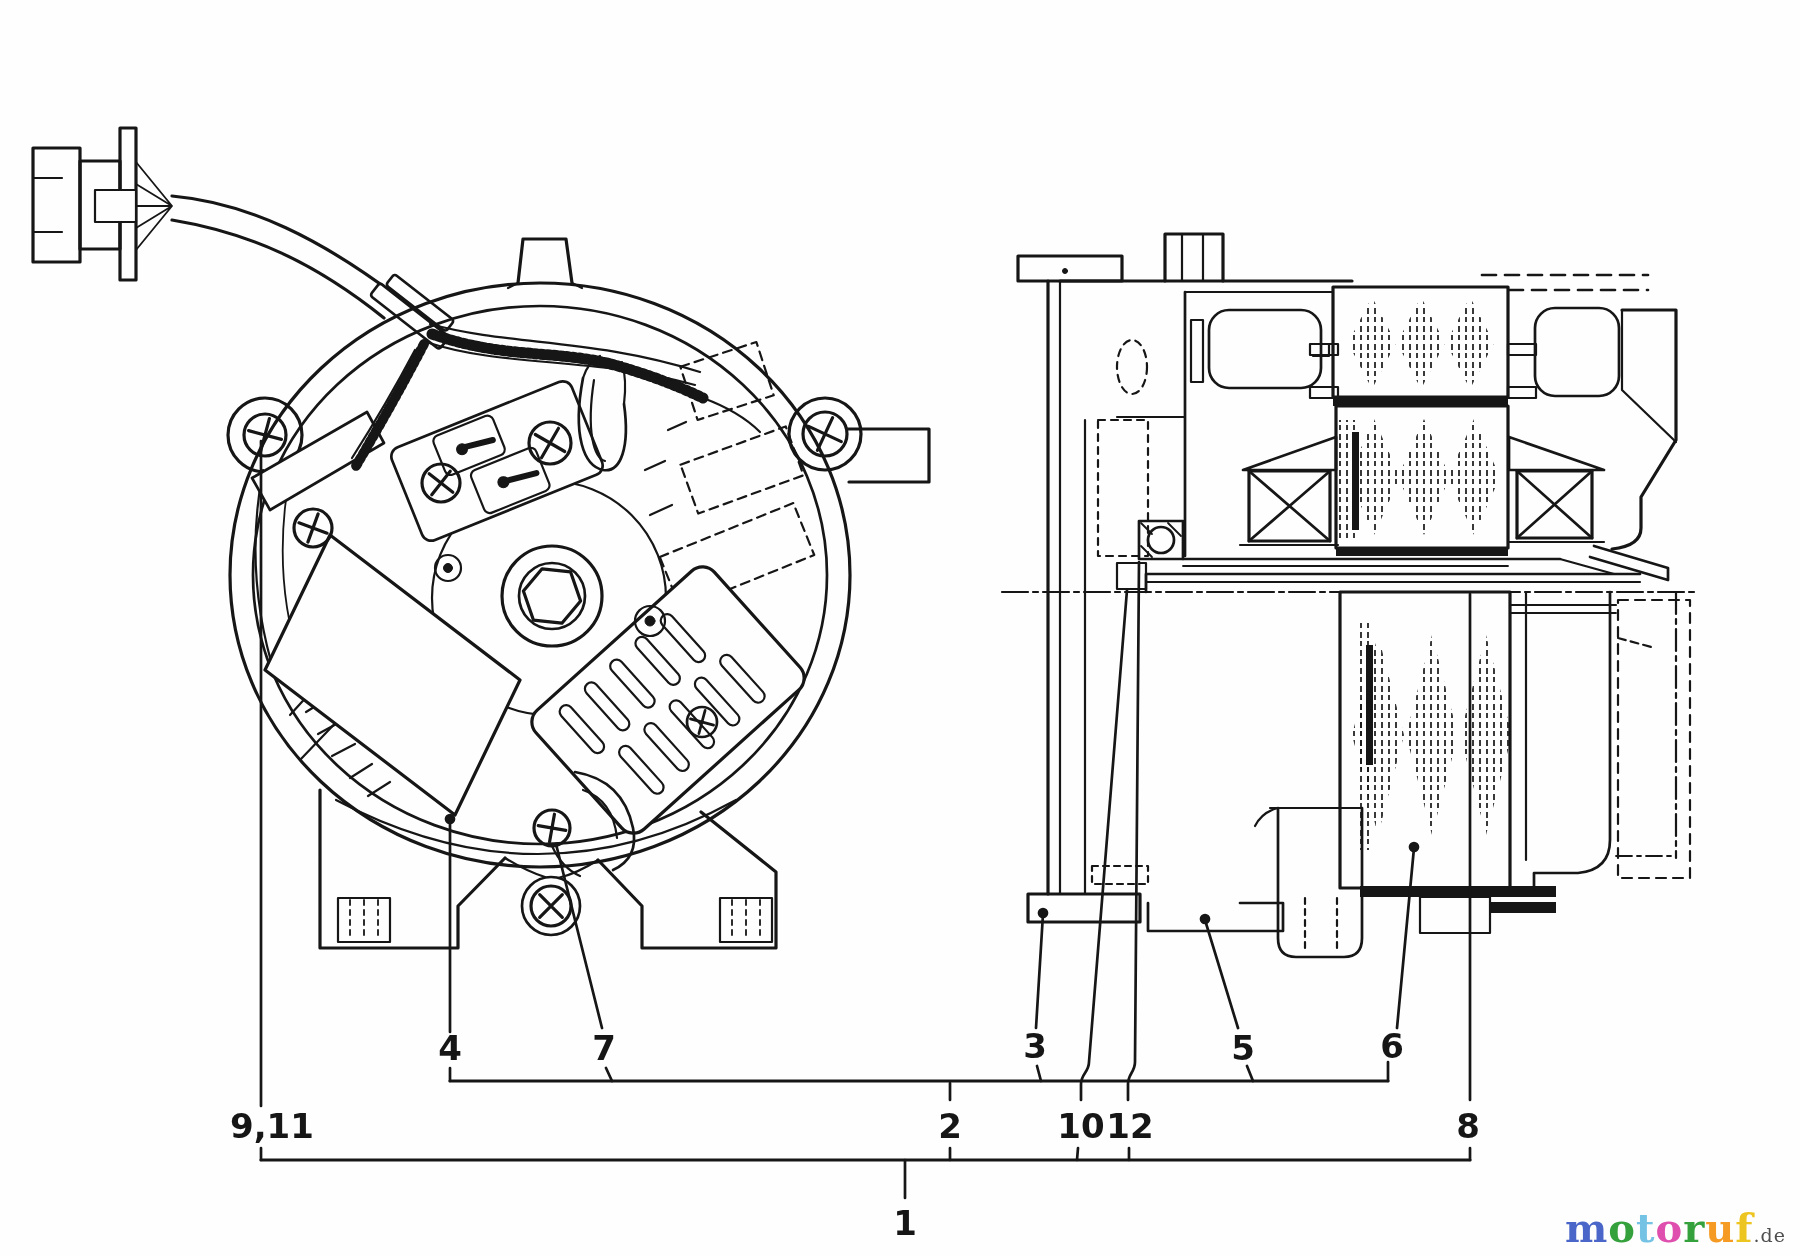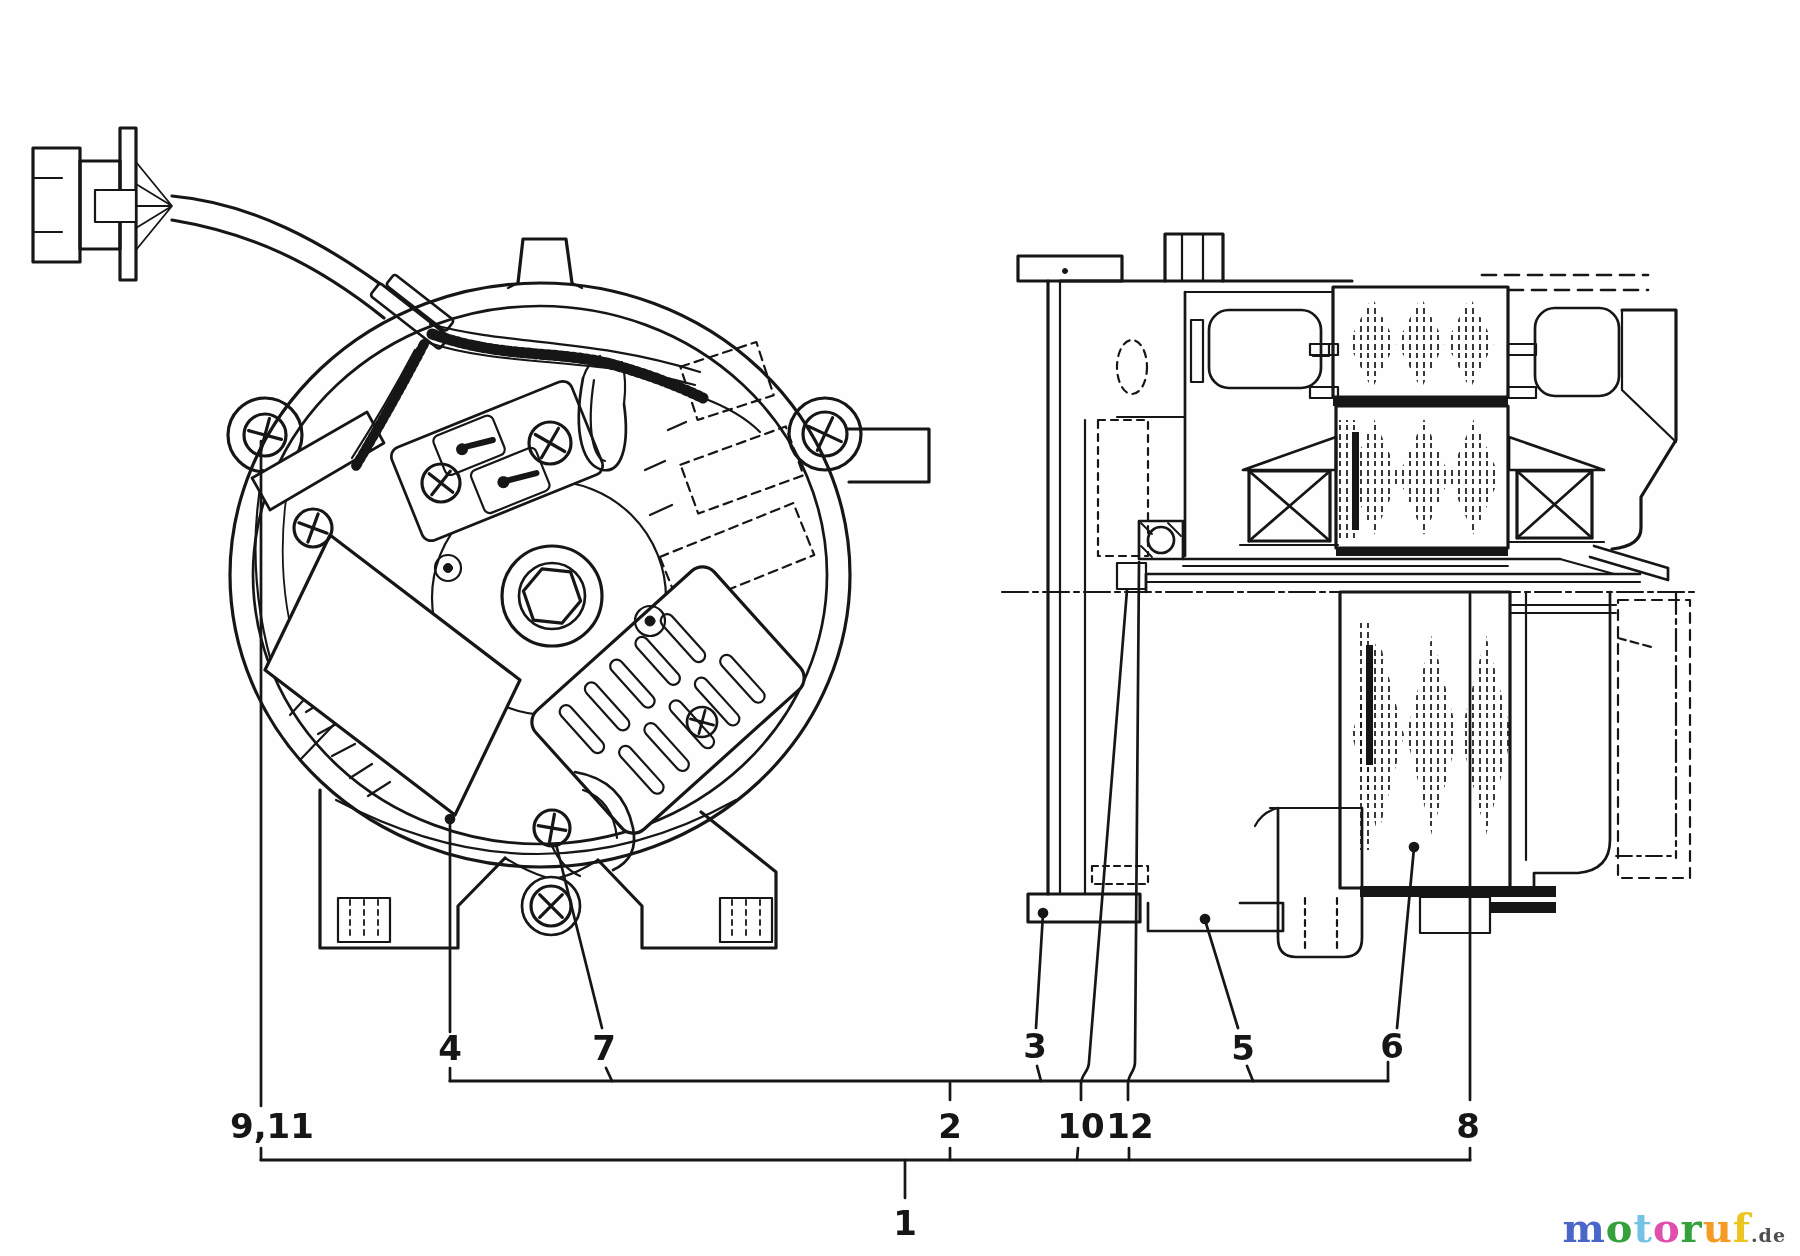--- a/index.html
+++ b/index.html
@@ -4,21 +4,21 @@
 <style>
   :root{ --ink:#161616; --paper:#fefefe; }
   html,body{margin:0;padding:0;background:#e8e8e8;}
   .stage{position:relative;width:1800px;height:1256px;background:var(--paper);overflow:hidden;
          font-family:"DejaVu Sans", sans-serif;}
   svg{position:absolute;left:0;top:0;color:var(--ink);}
   .w1{stroke-width:1.8}.w2{stroke-width:2.2}.w25{stroke-width:2.7}.w3{stroke-width:3.2}
   .callout{font:700 34px "DejaVu Sans", sans-serif; fill:currentColor;}
   .logo{position:absolute;right:14px;bottom:8px;font-family:"DejaVu Serif", serif;
         font-weight:700;font-size:40px;letter-spacing:1px;line-height:1;}
-  .logo .suffix{font-size:19px;font-weight:700;}
+  .logo .suffix{font-size:19px;font-weight:400;}
 </style>
 </head>
 <body>
 
 <div class="stage">
 <svg width="1800" height="1256" viewBox="0 0 1800 1256">
   <defs>
     <pattern id="vh" width="7" height="18" patternUnits="userSpaceOnUse">
       <path d="M3 2 V8 M3 11 V16" stroke="#161616" stroke-width="1.7" fill="none"></path>
     </pattern>

